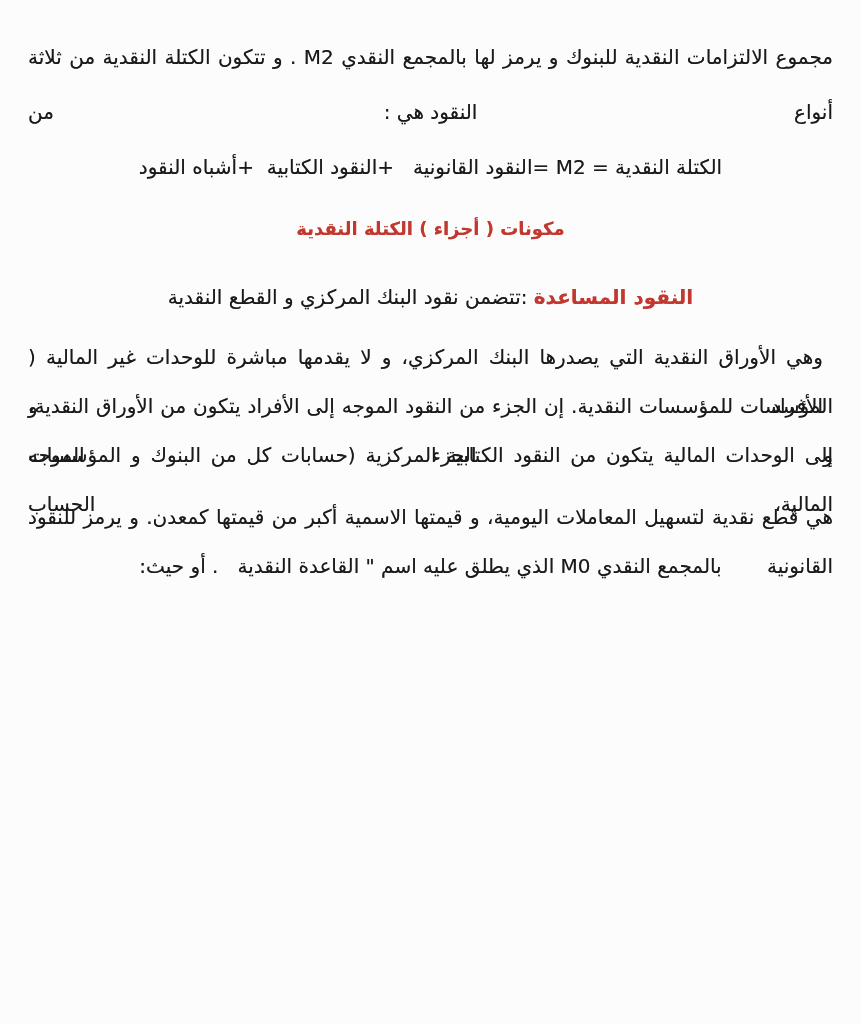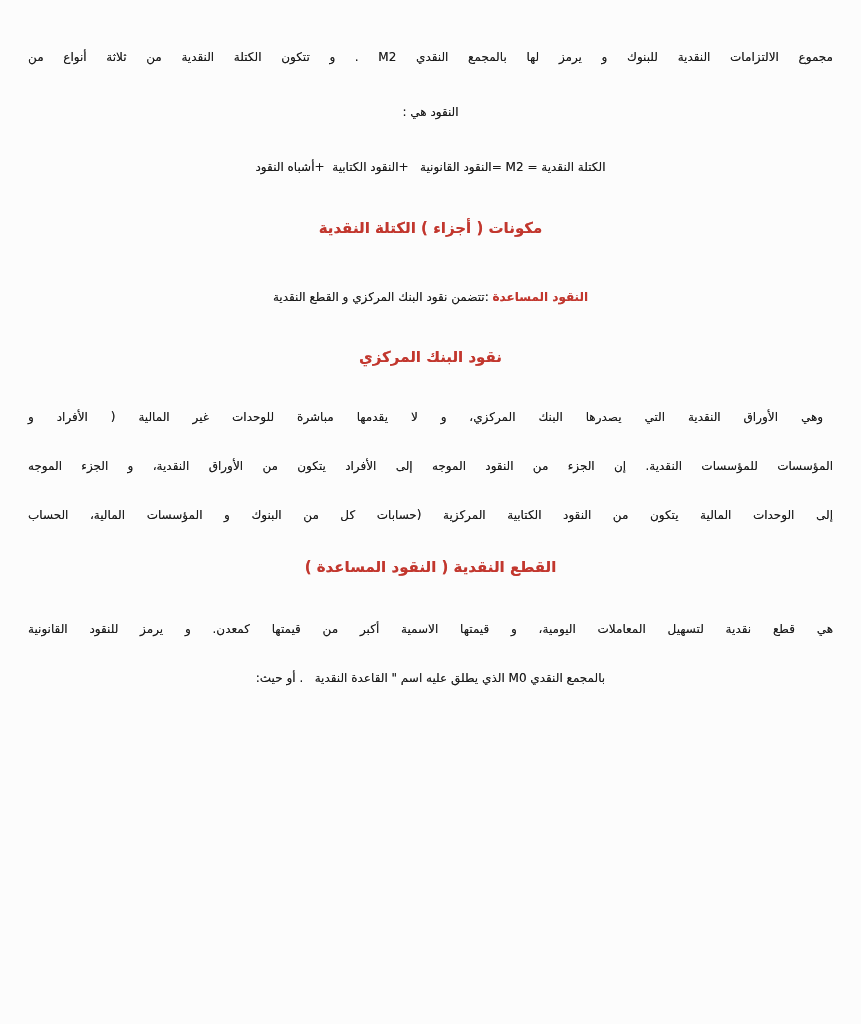--- a/index.html
+++ b/index.html
@@ -16,28 +16,28 @@
   }
   .page{
     width:861px;height:1024px;
     box-sizing:border-box;
     padding:30px 28px 0 28px;
     direction:rtl;
   }
   .ln{
     height:49px;
     line-height:49px;
-    font-size:12px;
+    font-size:20px;
     color:var(--ink);
     text-shadow:0 0 .4px rgba(20,20,20,.55);
   }
   .p1 .ln{height:55px;line-height:55px;}
   .j{text-align:justify;text-align-last:justify;}
   .r{text-align:center;}
-  .head{color:var(--red);font-weight:bold;font-size:15px;text-shadow:0 0 .4px rgba(194,55,46,.6);}
+  .head{color:var(--red);font-weight:bold;font-size:18px;text-shadow:0 0 .4px rgba(194,55,46,.6);}
   .term{color:var(--red);font-weight:bold;text-shadow:0 0 .4px rgba(194,55,46,.6);}
   .ind{padding-right:10px;}
   .mt3{margin-top:3px}.mt4{margin-top:4px}.mt11{margin-top:11px}
   .mt12{margin-top:12px}.mt13{margin-top:13px}.mt20{margin-top:20px}
 </style>
 </head>
 <body>
 
 <div class="page">
 
@@ -47,29 +47,27 @@
   </div>
 
   <div class="ln r mt3">الكتلة النقدية = M2 =النقود القانونية &nbsp;&nbsp;+النقود الكتابية &nbsp;+أشباه النقود</div>
 
   <div class="ln r head mt12">مكونات ( أجزاء ) الكتلة النقدية</div>
 
   <div class="ln r mt20">
     <span class="term">النقود المساعدة</span><span> :تتضمن نقود البنك المركزي و القطع النقدية</span>
   </div>
 
-  <div class="ln r head mt11">نقود البنك المركزي</div>
 
   <div class="mt11">
     <div class="ln j ind">وهي الأوراق النقدية التي يصدرها البنك المركزي، و لا يقدمها مباشرة للوحدات غير المالية ( الأفراد و</div>
     <div class="ln j">المؤسسات للمؤسسات النقدية. إن الجزء من النقود الموجه إلى الأفراد يتكون من الأوراق النقدية، و الجزء الموجه</div>
     <div class="ln j">إلى الوحدات المالية يتكون من النقود الكتابية المركزية (حسابات كل من البنوك و المؤسسات المالية، الحساب</div>
   </div>
 
-  <div class="ln r head mt3">القطع النقدية ( النقود المساعدة )</div>
 
   <div class="mt13">
     <div class="ln j">هي قطع نقدية لتسهيل المعاملات اليومية، و قيمتها الاسمية أكبر من قيمتها كمعدن. و يرمز للنقود القانونية</div>
     <div class="ln r">بالمجمع النقدي M0 الذي يطلق عليه اسم " القاعدة النقدية &nbsp;&nbsp;. أو حيث:</div>
   </div>
 
   <div class="mt4">
   </div>
 
 </div>

